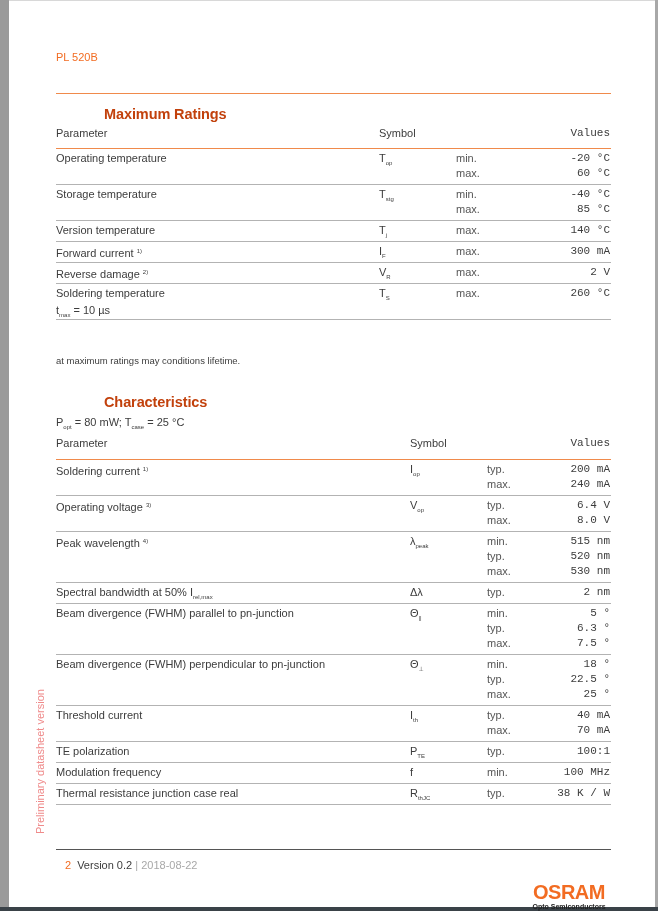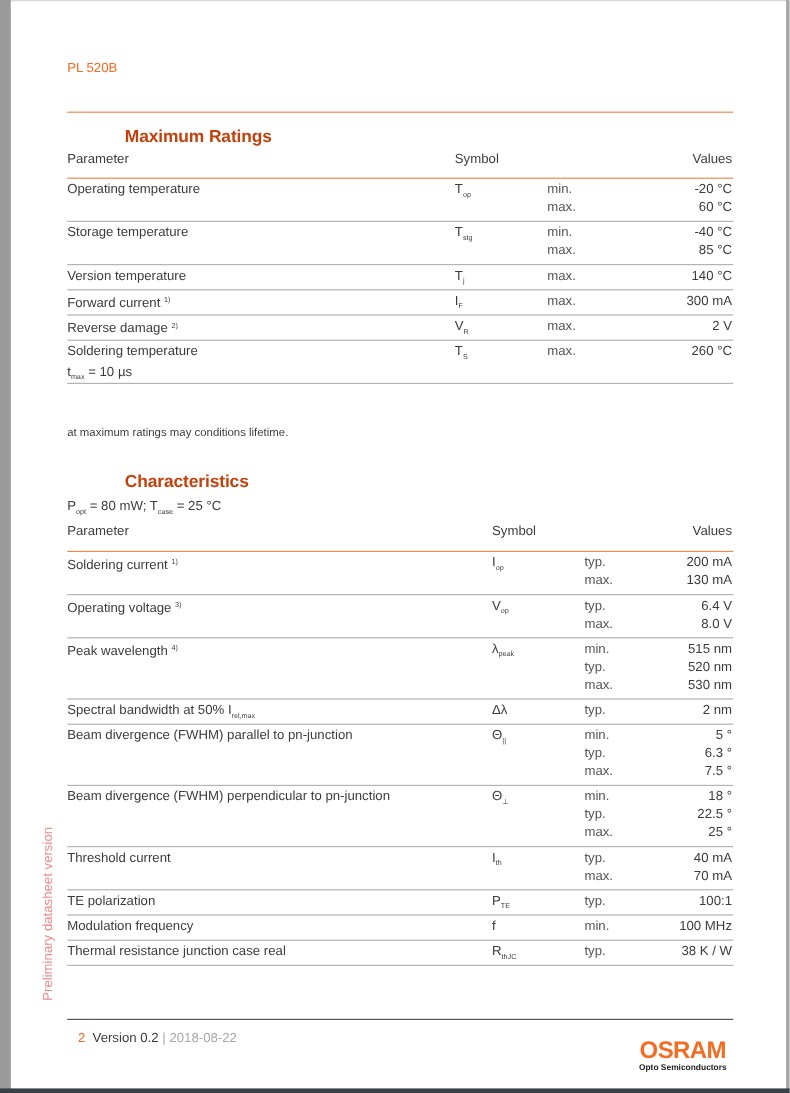--- a/index.html
+++ b/index.html
@@ -14,36 +14,36 @@
   .bottom-bar { position:absolute; left:0; top:907px; width:658px; height:4px; background:#3a4248; }
   .top-line { position:absolute; left:9px; top:0; width:646px; height:1px; background:#d8d8d8; }
 
   .doc-id { position:absolute; left:56px; top:51px; font-size:11px; color:#f26c22; }
   .rule-orange { position:absolute; left:56px; width:555px; height:1px; background:#f08a4b; }
   .rule-grey { position:absolute; left:56px; width:555px; height:1px; background:#b3b3b3; }
   .rule-dark { position:absolute; left:56px; width:555px; height:1px; background:#555; }
 
   .section-title { position:absolute; left:56px; font-size:14.5px; font-weight:bold; color:#c2410c; letter-spacing:-0.1px;margin-left:48px; }
   .txt { position:absolute; font-size:11px; color:#3c3c3c; white-space:nowrap; line-height:13px; }
-  .r { text-align:right; }
+  .r { text-align:right;font-family:Liberation Mono, monospace; }
   .sub { font-size:6px; vertical-align:-3px; }
   .sup { font-size:6px; vertical-align:4px; }
   .note { position:absolute; left:56px; font-size:9.5px; line-height:13px; color:#3c3c3c; width:330px; }
 
   .watermark {
     position:absolute; left:34px; top:834px;
     transform-origin:0 0; transform:rotate(-90deg);
     font-size:11px; color:#ef8a8a; white-space:nowrap;
   }
   .footer { position:absolute; left:65px; top:859px; font-size:11px; }
   .footer .pg { color:#f26c22; margin-right:6px; }
   .footer .ver { color:#3c3c3c; }
   .footer .sep, .footer .date { color:#a8a8a8; }
   .logo { position:absolute; left:527px; top:866px; width:84px; text-align:center; }
-  .logo-main { font-size:20px; font-weight:bold; color:#f26c22; letter-spacing:-0.5px; line-height:20px; }
+  .logo-main { font-size:20px; font-weight:bold; color:#f26c22; letter-spacing:-0.5px; line-height:20px;margin-top:16px; }
   .logo-sub { font-size:7px; font-weight:bold; color:#222; line-height:9px; }
 </style>
 </head>
 <body>
 
 <div class="top-line"></div>
 <div class="left-border"></div>
 <div class="right-border"></div>
 <div class="bottom-bar"></div>
 
@@ -118,21 +118,21 @@
 <div class="txt" style="left:410px;top:437px">Symbol</div>
 <div class="txt r" style="left:540px;width:70px;top:437px">Values</div>
 <div class="rule-orange" style="top:459px"></div>
 <div id="ch-rows">
     <div>
       <div class="txt" style="left:56px;top:463px"><span>Soldering current</span> <span class="sup">1)</span></div>
       <div class="txt" style="left:410px;top:463px"><span>I</span><span class="sub">op</span></div>
       <div class="txt" style="left:487px;top:463px;color:#555">typ.</div>
       <div class="txt r" style="left:490px;width:120px;top:463px">200 mA</div>
       <div class="txt" style="left:487px;top:478px;color:#555">max.</div>
-      <div class="txt r" style="left:490px;width:120px;top:478px">130 mA</div>
+      <div class="txt r" style="left:490px;width:120px;top:478px">240 mA</div>
       <div class="rule-grey" style="top:495px"></div>
     </div>
     <div>
       <div class="txt" style="left:56px;top:499px"><span>Operating voltage</span> <span class="sup">3)</span></div>
       <div class="txt" style="left:410px;top:499px"><span>V</span><span class="sub">op</span></div>
       <div class="txt" style="left:487px;top:499px;color:#555">typ.</div>
       <div class="txt r" style="left:490px;width:120px;top:499px">6.4 V</div>
       <div class="txt" style="left:487px;top:514px;color:#555">max.</div>
       <div class="txt r" style="left:490px;width:120px;top:514px">8.0 V</div>
       <div class="rule-grey" style="top:531px"></div>

